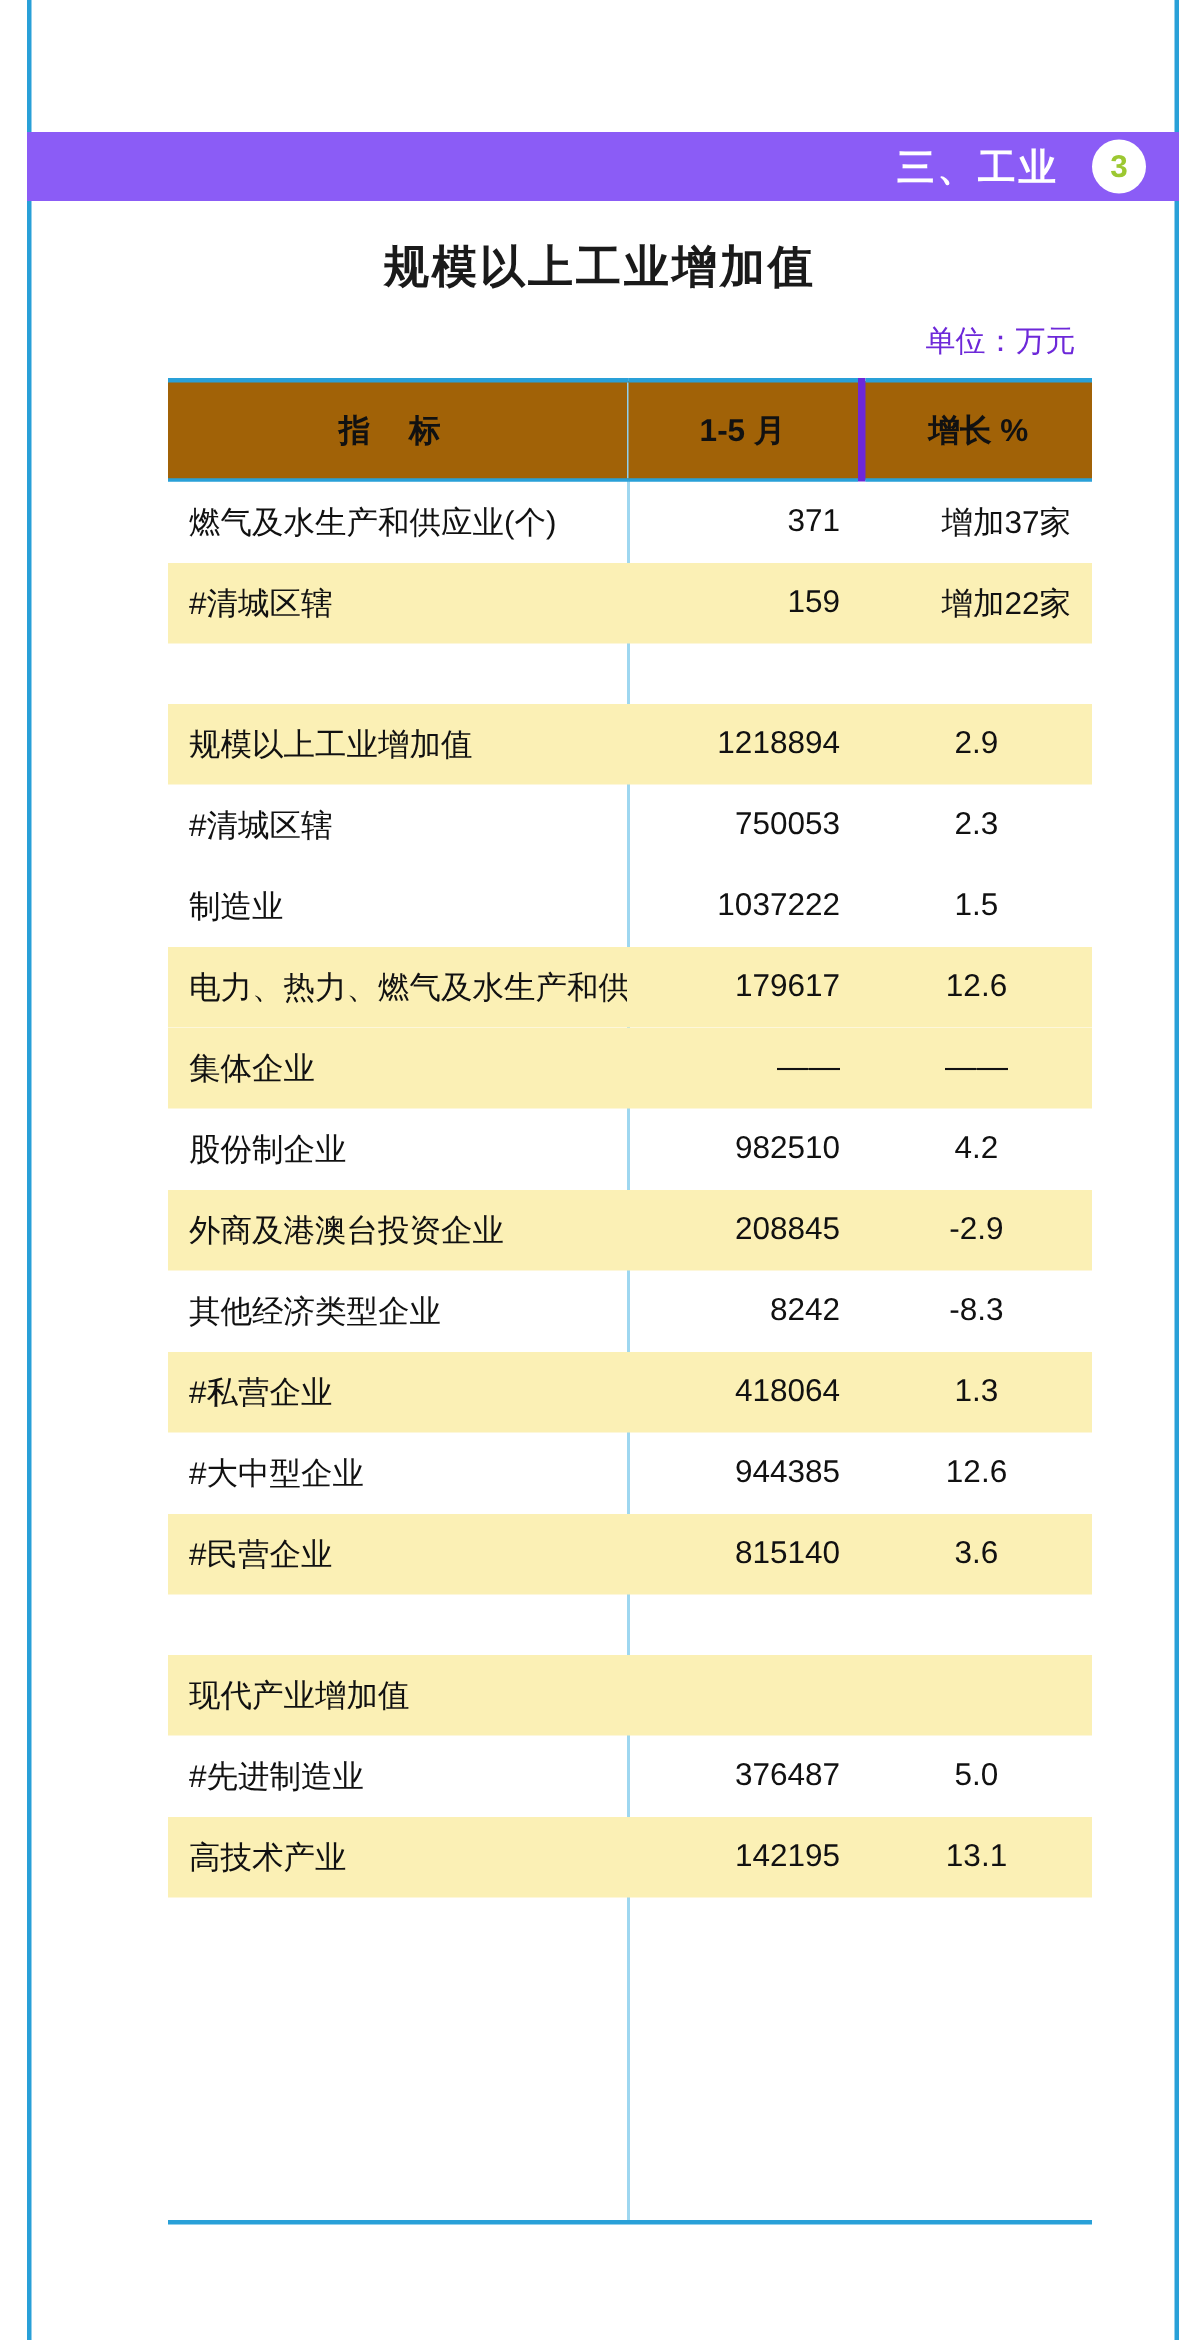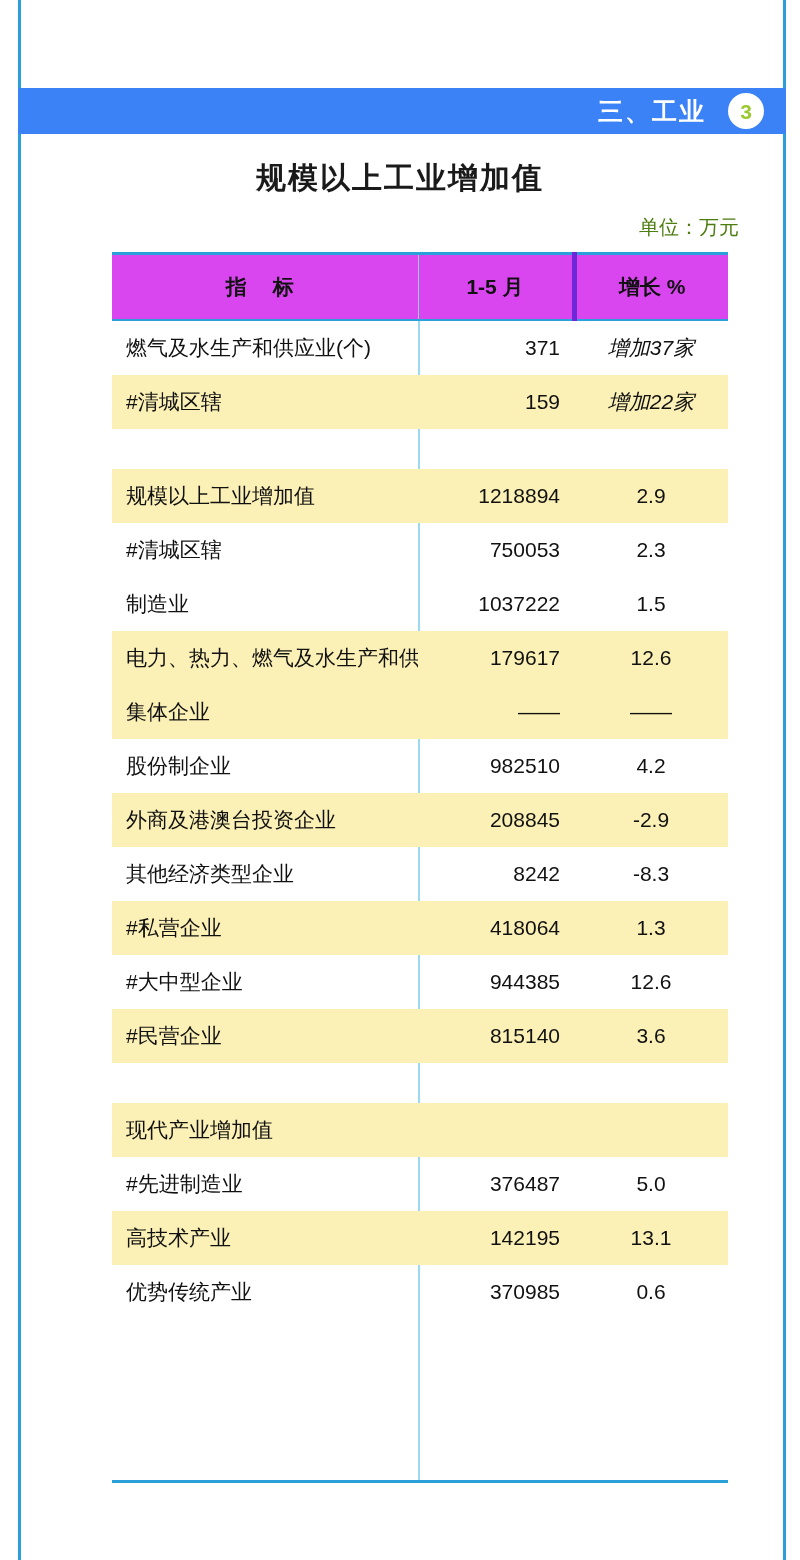--- a/index.html
+++ b/index.html
@@ -33,21 +33,21 @@
     background: #29a0d8;
   }
 
   
   .header-band {
     position: absolute;
     left: 18px;
     top: 88px;
     width: 768px;
     height: 46px;
-    background: #3b82f6;
+    background: #8b5cf6;
     display: flex;
     align-items: center;
     justify-content: flex-end;
     box-sizing: border-box;
     padding-right: 22px;
   }
   .header-title {
     color: #ffffff;
     font-size: 25px;
     font-weight: bold;
@@ -75,44 +75,44 @@
     width: 800px;
     text-align: center;
     font-size: 30px;
     font-weight: bold;
     color: #1a1a1a;
     letter-spacing: 2px;
   }
 
   .unit-line {
     position: absolute;
-    right: 61px;
+    right: 83px;
     top: 214px;
     font-size: 20px;
-    color: #4d7c0f;
+    color: #6d28d9;
   }
 
   
   .table-wrap {
     position: absolute;
     left: 112px;
     top: 252px;
     width: 616px;
   }
   table.data {
     border-collapse: collapse;
     width: 616px;
     table-layout: fixed;
   }
   table.data col.c0 { width: 306px; }
   table.data col.c1 { width: 156px; }
   table.data col.c2 { width: 154px; }
 
   table.data thead th {
-    background: #d946ef;
+    background: #a16207;
     height: 64px;
     font-size: 21px;
     font-weight: bold;
     color: #111;
     border-top: 3px solid #29a0d8;
     border-bottom: 2px solid #29a0d8;
     padding: 0;
   }
   th.th-ind { letter-spacing: 10px; padding-left: 10px;}
   th.th-mid { border-left: 1px solid #8fd0ef; border-right: 5px solid #6d28d9;}
@@ -125,21 +125,21 @@
     vertical-align: middle;
     white-space: nowrap;
     overflow: hidden;
   }
   table.data tr.shade td { background: #fbf0b5; }
   table.data tr.blank td { height: 40px; }
 
   td.label { text-align: left; }
   td.val { text-align: right; padding-right: 26px; }
   td.chg { text-align: center; padding-right: 20px; }
-  td.chg.word { text-align: center; padding-right: 14px; font-style: italic; }
+  td.chg.word { text-align: right; padding-right: 14px; }
   td.val, td.chg { font-size: 21px; }
 
   .ind0 { padding-left: 4px; }
   .ind1 { padding-left: 36px; }
   .ind2 { padding-left: 52px; margin-top: 36px; }
   .small-label { font-size: 18px; }
 
   
   .vline {
     position: absolute;
@@ -272,22 +272,17 @@
         <tr>
           <td class="label ind1">#先进制造业</td>
           <td class="val">376487</td>
           <td class="chg">5.0</td>
         </tr>
         <tr class="shade">
           <td class="label ind2">高技术产业</td>
           <td class="val">142195</td>
           <td class="chg">13.1</td>
         </tr>
-        <tr>
-          <td class="label ind2">优势传统产业</td>
-          <td class="val">370985</td>
-          <td class="chg">0.6</td>
-        </tr>
       </tbody>
   </table>
 </div>
 
 <div class="bottom-rule"></div>
 
 </body></html>

